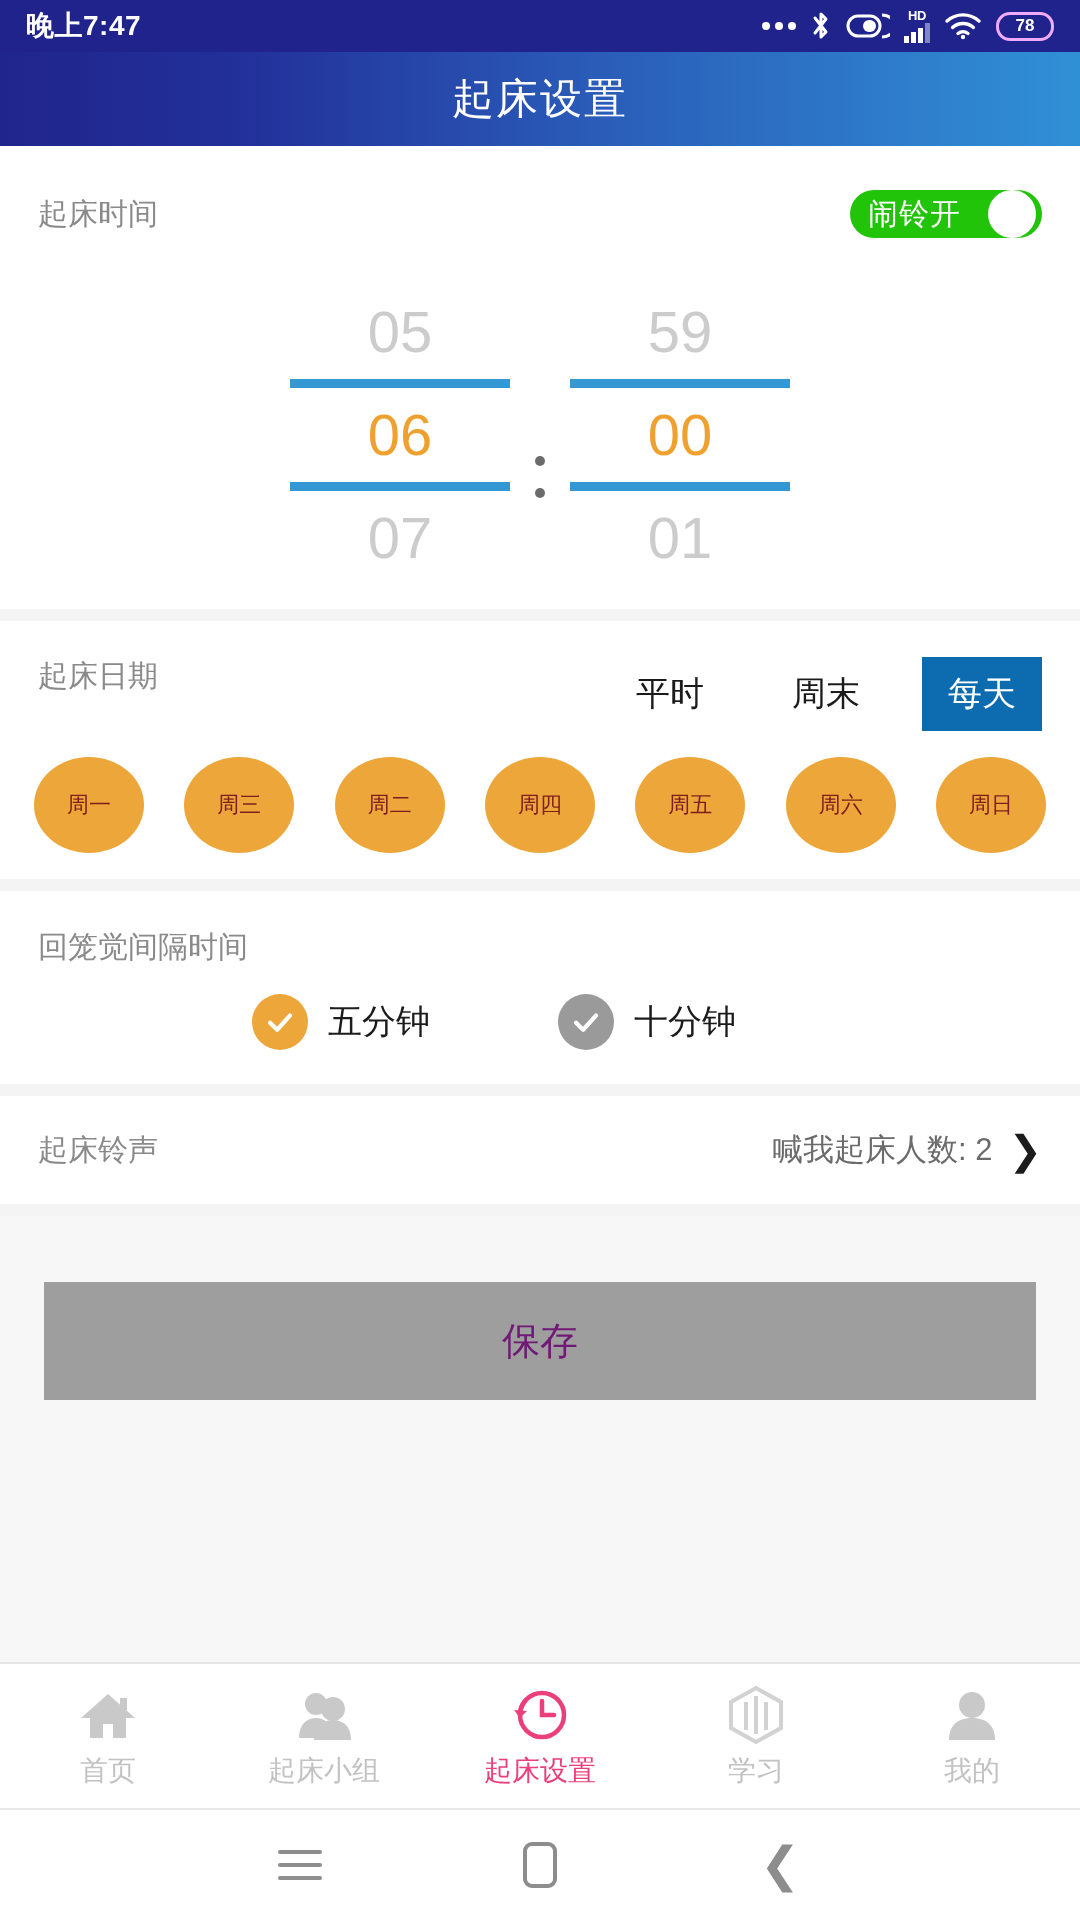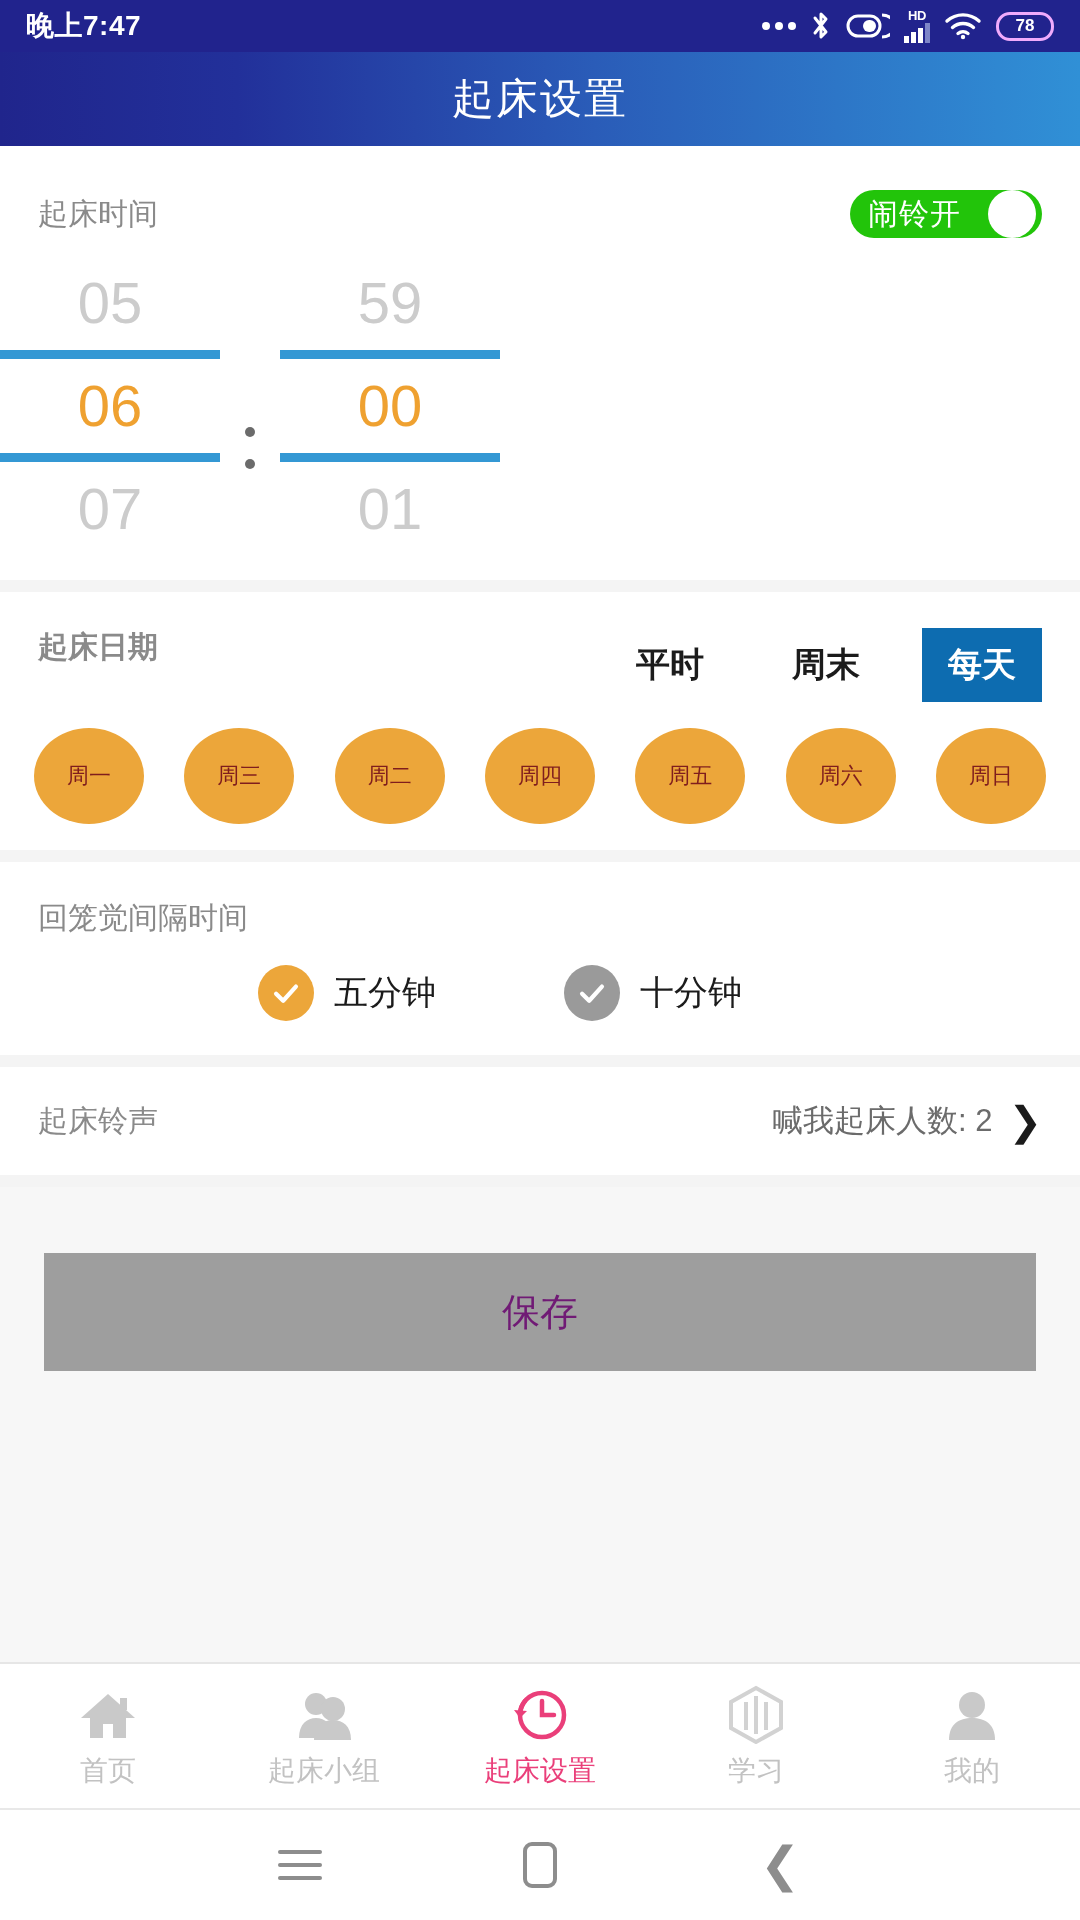--- a/index.html
+++ b/index.html
@@ -49,48 +49,48 @@
   
   .sec-time { padding:0 0 34px 0; }
   .time-head { display:flex; align-items:center; justify-content:space-between; padding:44px 38px 0 38px; }
   .toggle {
     width:192px; height:48px; border-radius:30px; background:#22c40a;
     display:flex; align-items:center; justify-content:space-between; padding:0 6px 0 18px;
   }
   .toggle-text { color:#ffffff; font-size:30px; letter-spacing:1px; }
   .toggle-knob { width:48px; height:48px; border-radius:50%; background:#ffffff; }
 
-  .picker { display:flex; align-items:center; justify-content:flex-start; margin-top:28px; gap:0; }
+  .picker { display:flex; align-items:center; justify-content:center; margin-top:57px; gap:0; }
   .wheel { width:220px; display:flex; flex-direction:column; align-items:center; }
   .wheel .v { font-size:58px; color:#cccccc; line-height:1; height:74px; display:flex; align-items:center; justify-content:center; width:100%; }
   .wheel .v.sel { color:#efa130; }
   .wheel .bar { width:100%; height:9px; background:#3498d4; margin:10px 0; }
   .colon { width:60px; display:flex; align-items:center; justify-content:center; height:74px; margin-top:84px; }
   .colon i { display:block; width:10px; height:10px; background:#6b6b6b; border-radius:50%; }
   .colon-inner { display:flex; flex-direction:column; gap:22px; }
 
   
   .sec-date { padding:0 0 26px 0; }
-  .date-head { display:flex; align-items:center; justify-content:flex-end; padding:36px 38px 0 38px; gap:0; position:relative;font-weight:bold; }
+  .date-head { display:flex; align-items:center; justify-content:flex-end; padding:36px 38px 0 38px; gap:0; position:relative; }
   .date-head .row-label { position:absolute; left:38px; top:50%; transform:translateY(-50%); }
   .mode { font-size:34px; color:#1b1b1b; padding:14px 26px; }
   .mode.active { background:#0d6cb0; color:#ffffff; padding:14px 26px; }
   .mode-spacer { width:36px; }
 
   .days { display:flex; justify-content:space-between; padding:26px 34px 0 34px; }
   .day {
     width:110px; height:96px; border-radius:50%;
     background:#eca63a; color:#7f1d1d; font-size:22px;
     display:flex; align-items:center; justify-content:center;
   }
 
   
   .sec-snooze { padding:0 0 34px 0; }
   .snooze-label { padding:36px 38px 0 38px; }
-  .snooze-opts { display:flex; padding:26px 0 0 10px; }
+  .snooze-opts { display:flex; padding:26px 0 0 4px; }
   .opt { display:flex; align-items:center; gap:20px; }
   .opt:nth-child(1){ margin-left:248px; }
   .opt:nth-child(2){ margin-left:128px; }
   .check { width:56px; height:56px; border-radius:50%; background:#eca63a; display:flex; align-items:center; justify-content:center; }
   .check.grey { background:#9a9a9a; }
   .check svg { width:34px; height:34px; }
   .opt-text { font-size:34px; color:#1b1b1b; }
 
   
   .sec-ring { padding:0; }

